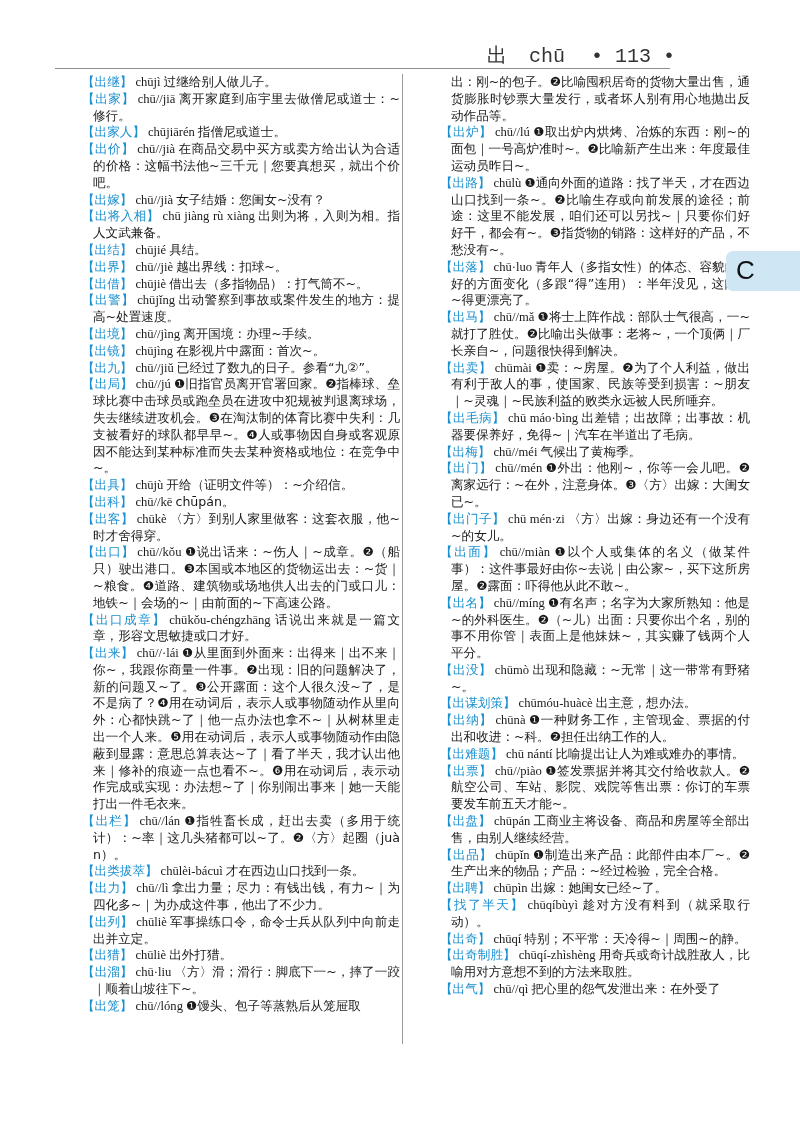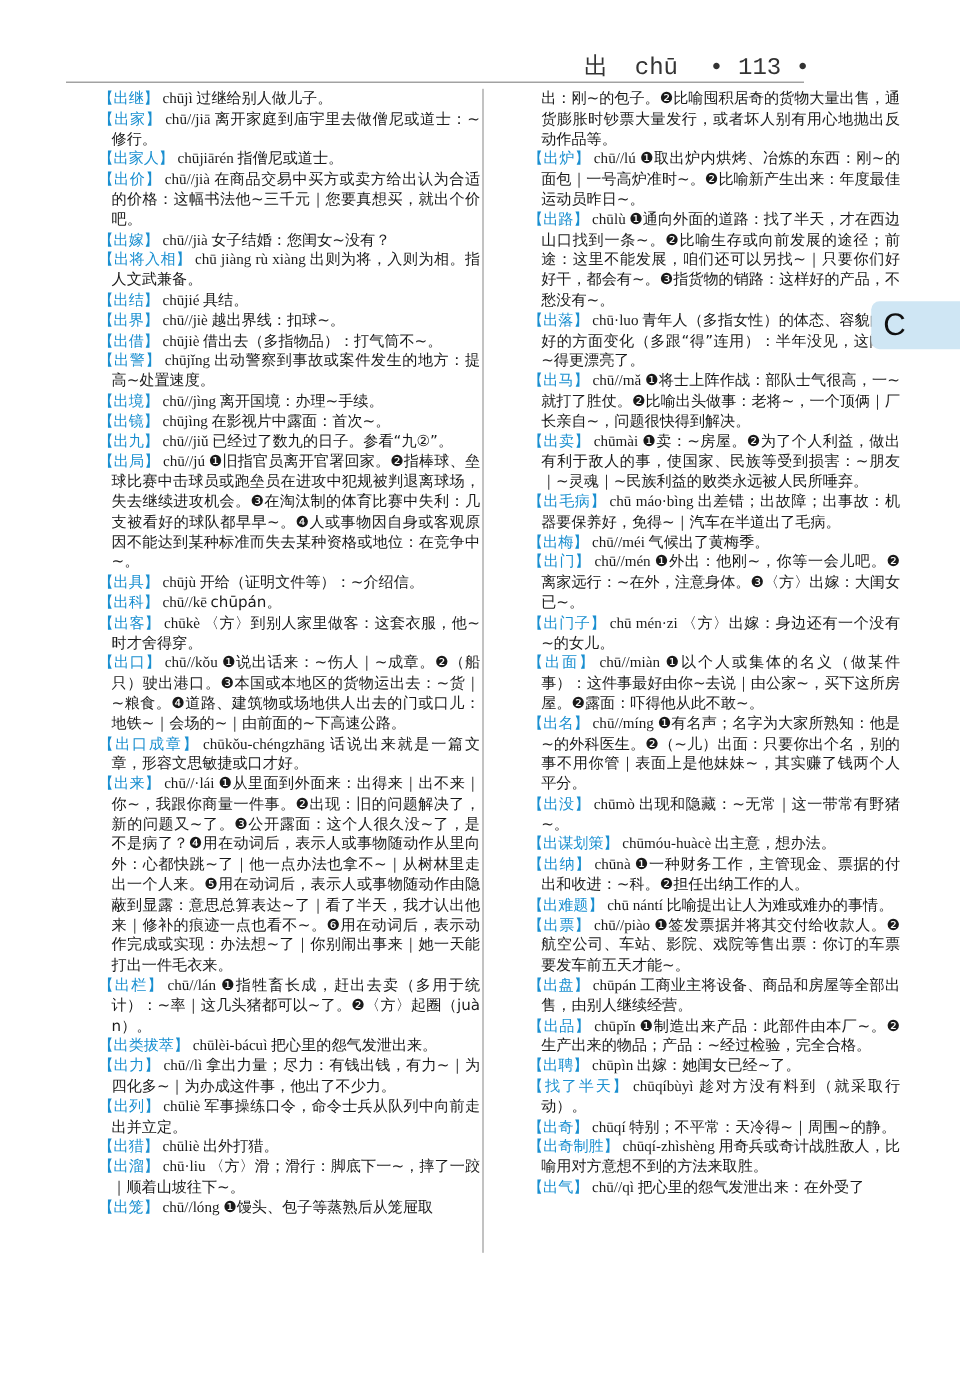--- a/index.html
+++ b/index.html
@@ -49,21 +49,21 @@
     <p class="entry"><span class="hw">【出镜】</span><span class="pinyin">chūjìng</span><span>在影视片中露面：首次~。</span></p>
     <p class="entry"><span class="hw">【出九】</span><span class="pinyin">chū//jiǔ</span><span>已经过了数九的日子。参看“九②”。</span></p>
     <p class="entry"><span class="hw">【出局】</span><span class="pinyin">chū//jú</span><span>❶旧指官员离开官署回家。❷指棒球、垒球比赛中击球员或跑垒员在进攻中犯规被判退离球场，失去继续进攻机会。❸在淘汰制的体育比赛中失利：几支被看好的球队都早早~。❹人或事物因自身或客观原因不能达到某种标准而失去某种资格或地位：在竞争中~。</span></p>
     <p class="entry"><span class="hw">【出具】</span><span class="pinyin">chūjù</span><span>开给（证明文件等）：~介绍信。</span></p>
     <p class="entry"><span class="hw">【出科】</span><span class="pinyin">chū//kē</span><span>chūpán。</span></p>
     <p class="entry"><span class="hw">【出客】</span><span class="pinyin">chūkè</span><span>〈方〉到别人家里做客：这套衣服，他~时才舍得穿。</span></p>
     <p class="entry"><span class="hw">【出口】</span><span class="pinyin">chū//kǒu</span><span>❶说出话来：~伤人｜~成章。❷（船只）驶出港口。❸本国或本地区的货物运出去：~货｜~粮食。❹道路、建筑物或场地供人出去的门或口儿：地铁~｜会场的~｜由前面的~下高速公路。</span></p>
     <p class="entry"><span class="hw">【出口成章】</span><span class="pinyin">chūkǒu-chéngzhāng</span><span>话说出来就是一篇文章，形容文思敏捷或口才好。</span></p>
     <p class="entry"><span class="hw">【出来】</span><span class="pinyin">chū//·lái</span><span>❶从里面到外面来：出得来｜出不来｜你~，我跟你商量一件事。❷出现：旧的问题解决了，新的问题又~了。❸公开露面：这个人很久没~了，是不是病了？❹用在动词后，表示人或事物随动作从里向外：心都快跳~了｜他一点办法也拿不~｜从树林里走出一个人来。❺用在动词后，表示人或事物随动作由隐蔽到显露：意思总算表达~了｜看了半天，我才认出他来｜修补的痕迹一点也看不~。❻用在动词后，表示动作完成或实现：办法想~了｜你别闹出事来｜她一天能打出一件毛衣来。</span></p>
     <p class="entry"><span class="hw">【出栏】</span><span class="pinyin">chū//lán</span><span>❶指牲畜长成，赶出去卖（多用于统计）：~率｜这几头猪都可以~了。❷〈方〉起圈（juàn）。</span></p>
-    <p class="entry"><span class="hw">【出类拔萃】</span><span class="pinyin">chūlèi-bácuì</span><span>把心里的怨气发泄出来。</span></p>
+    <p class="entry"><span class="hw">【出类拔萃】</span><span class="pinyin">chūlèi-bácuì</span><span>才在西边山口找到一条。</span></p>
     <p class="entry"><span class="hw">【出力】</span><span class="pinyin">chū//lì</span><span>拿出力量；尽力：有钱出钱，有力~｜为四化多~｜为办成这件事，他出了不少力。</span></p>
     <p class="entry"><span class="hw">【出列】</span><span class="pinyin">chūliè</span><span>军事操练口令，命令士兵从队列中向前走出并立定。</span></p>
     <p class="entry"><span class="hw">【出猎】</span><span class="pinyin">chūliè</span><span>出外打猎。</span></p>
     <p class="entry"><span class="hw">【出溜】</span><span class="pinyin">chū·liu</span><span>〈方〉滑；滑行：脚底下一~，摔了一跤｜顺着山坡往下~。</span></p>
     <p class="entry"><span class="hw">【出笼】</span><span class="pinyin">chū//lóng</span><span>❶馒头、包子等蒸熟后从笼屉取</span></p>
   </div>
 <div class="divider"></div>
 <div class="col right" id="col-right">
     <p class="entry" style="text-indent: 0px;"><span>出：刚~的包子。❷比喻囤积居奇的货物大量出售，通货膨胀时钞票大量发行，或者坏人别有用心地抛出反动作品等。</span></p>
     <p class="entry"><span class="hw">【出炉】</span><span class="pinyin">chū//lú</span><span>❶取出炉内烘烤、冶炼的东西：刚~的面包｜一号高炉准时~。❷比喻新产生出来：年度最佳运动员昨日~。</span></p>

